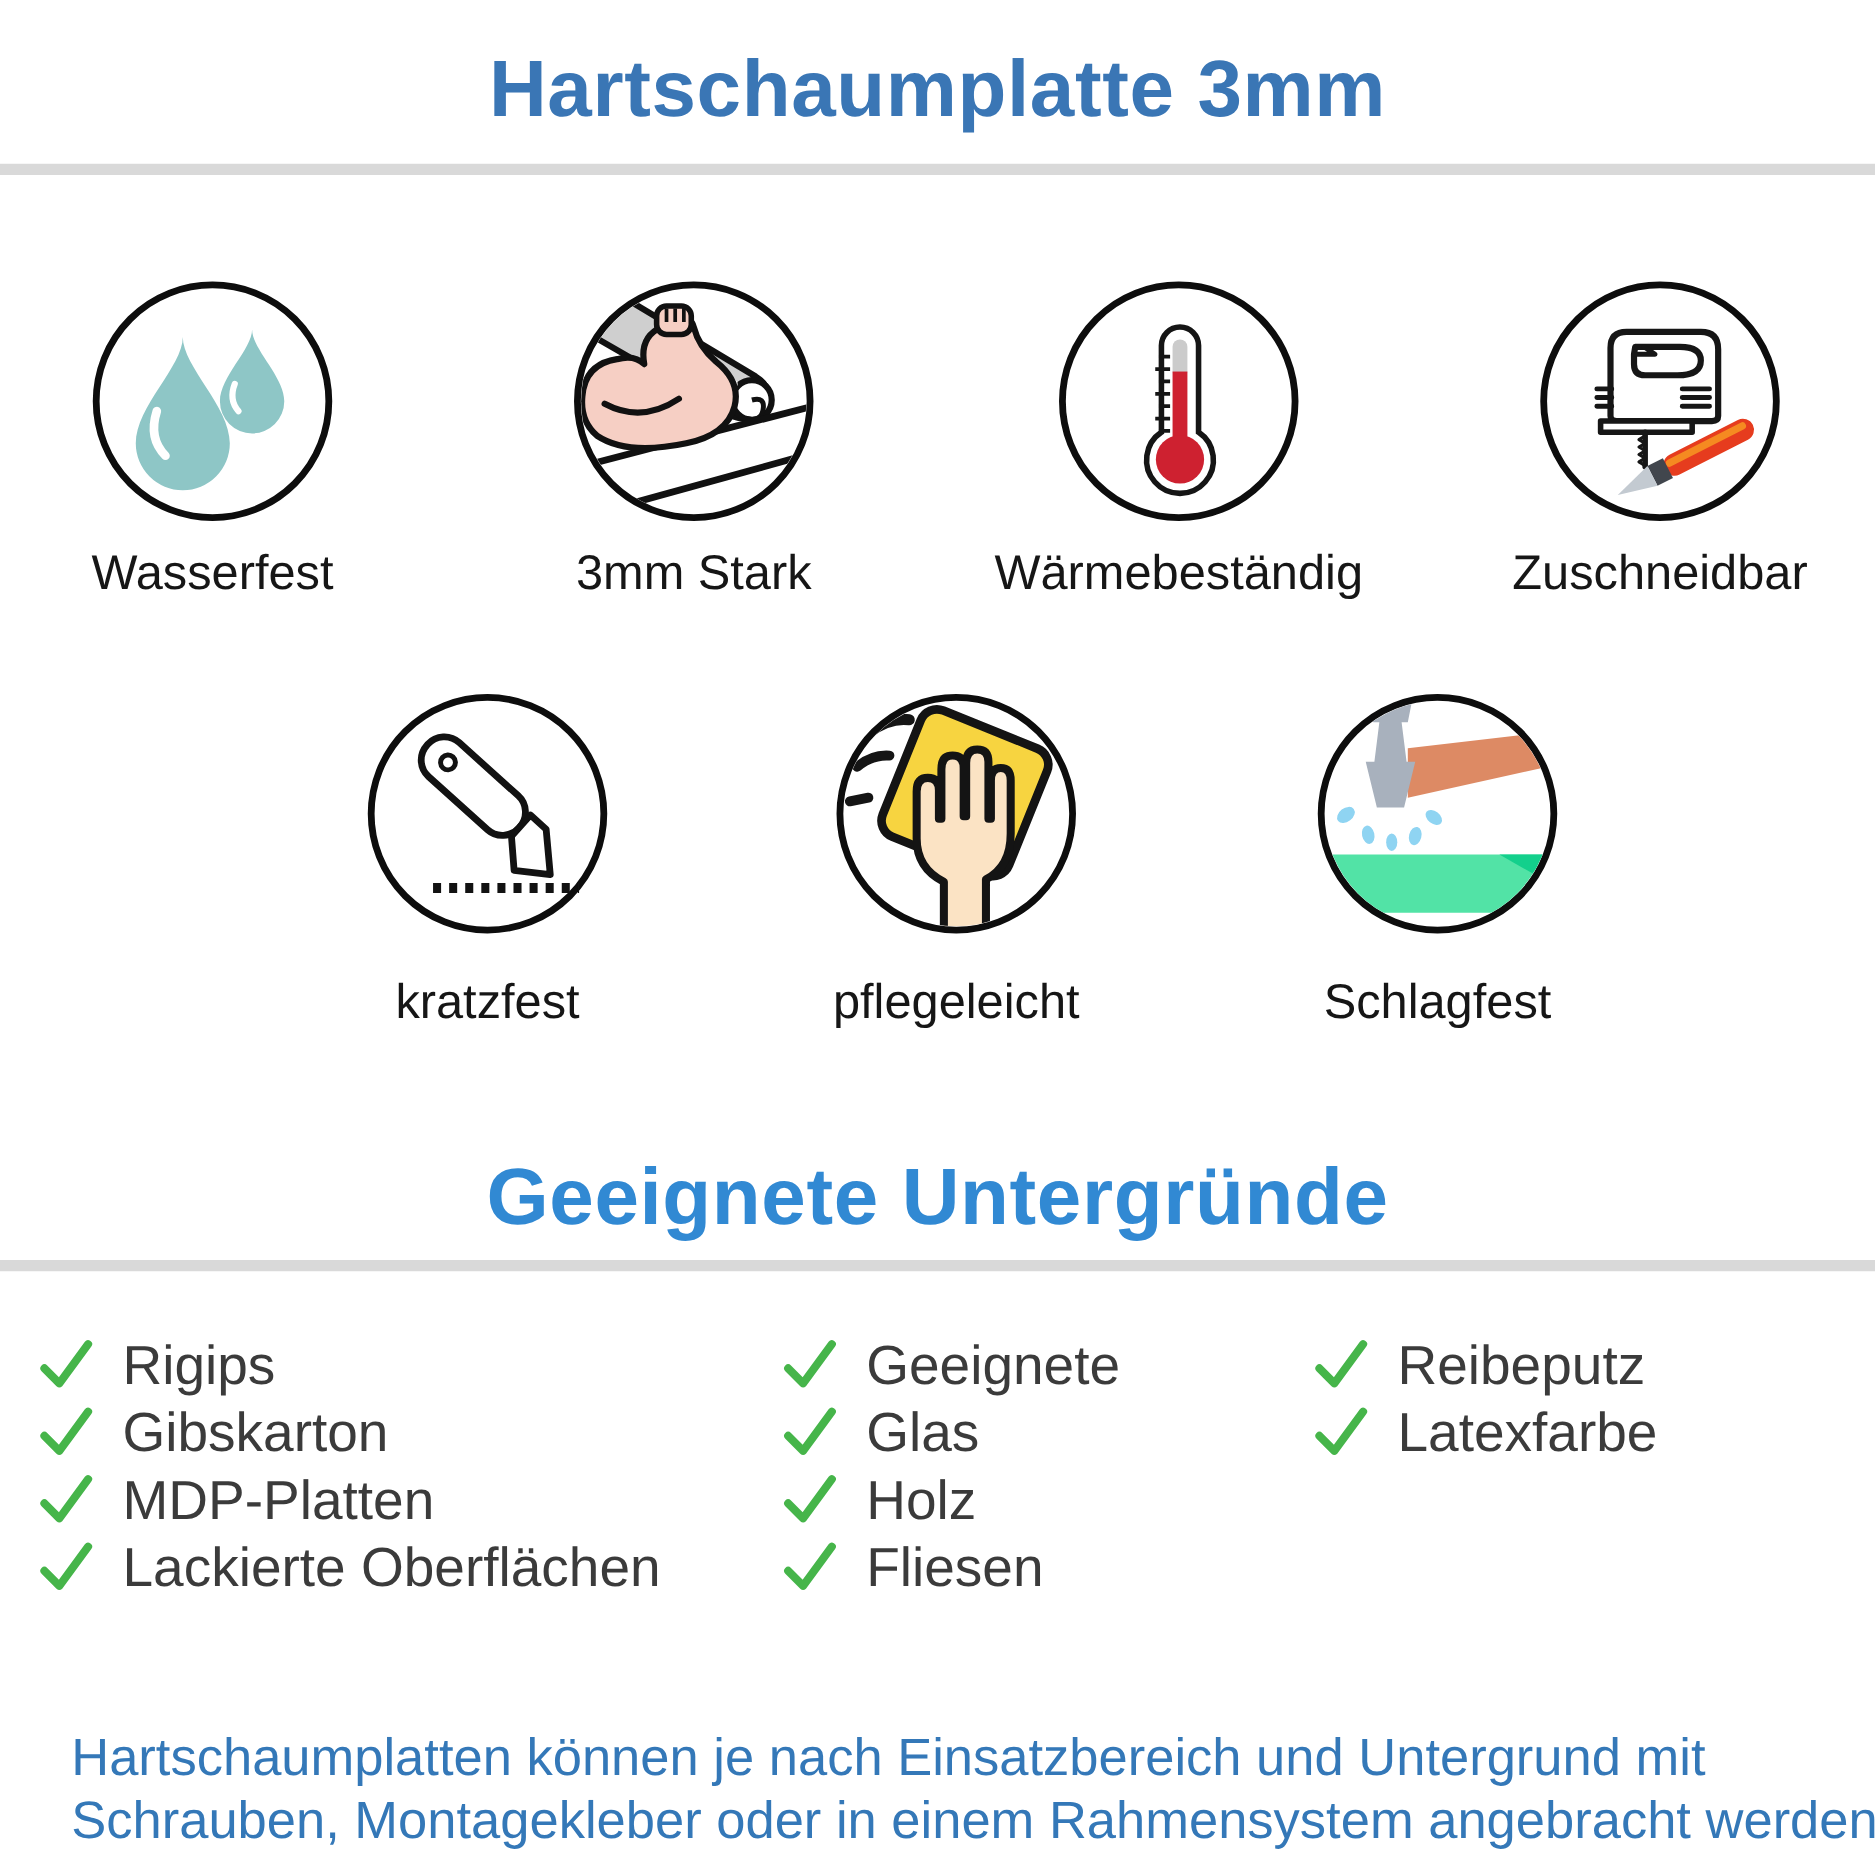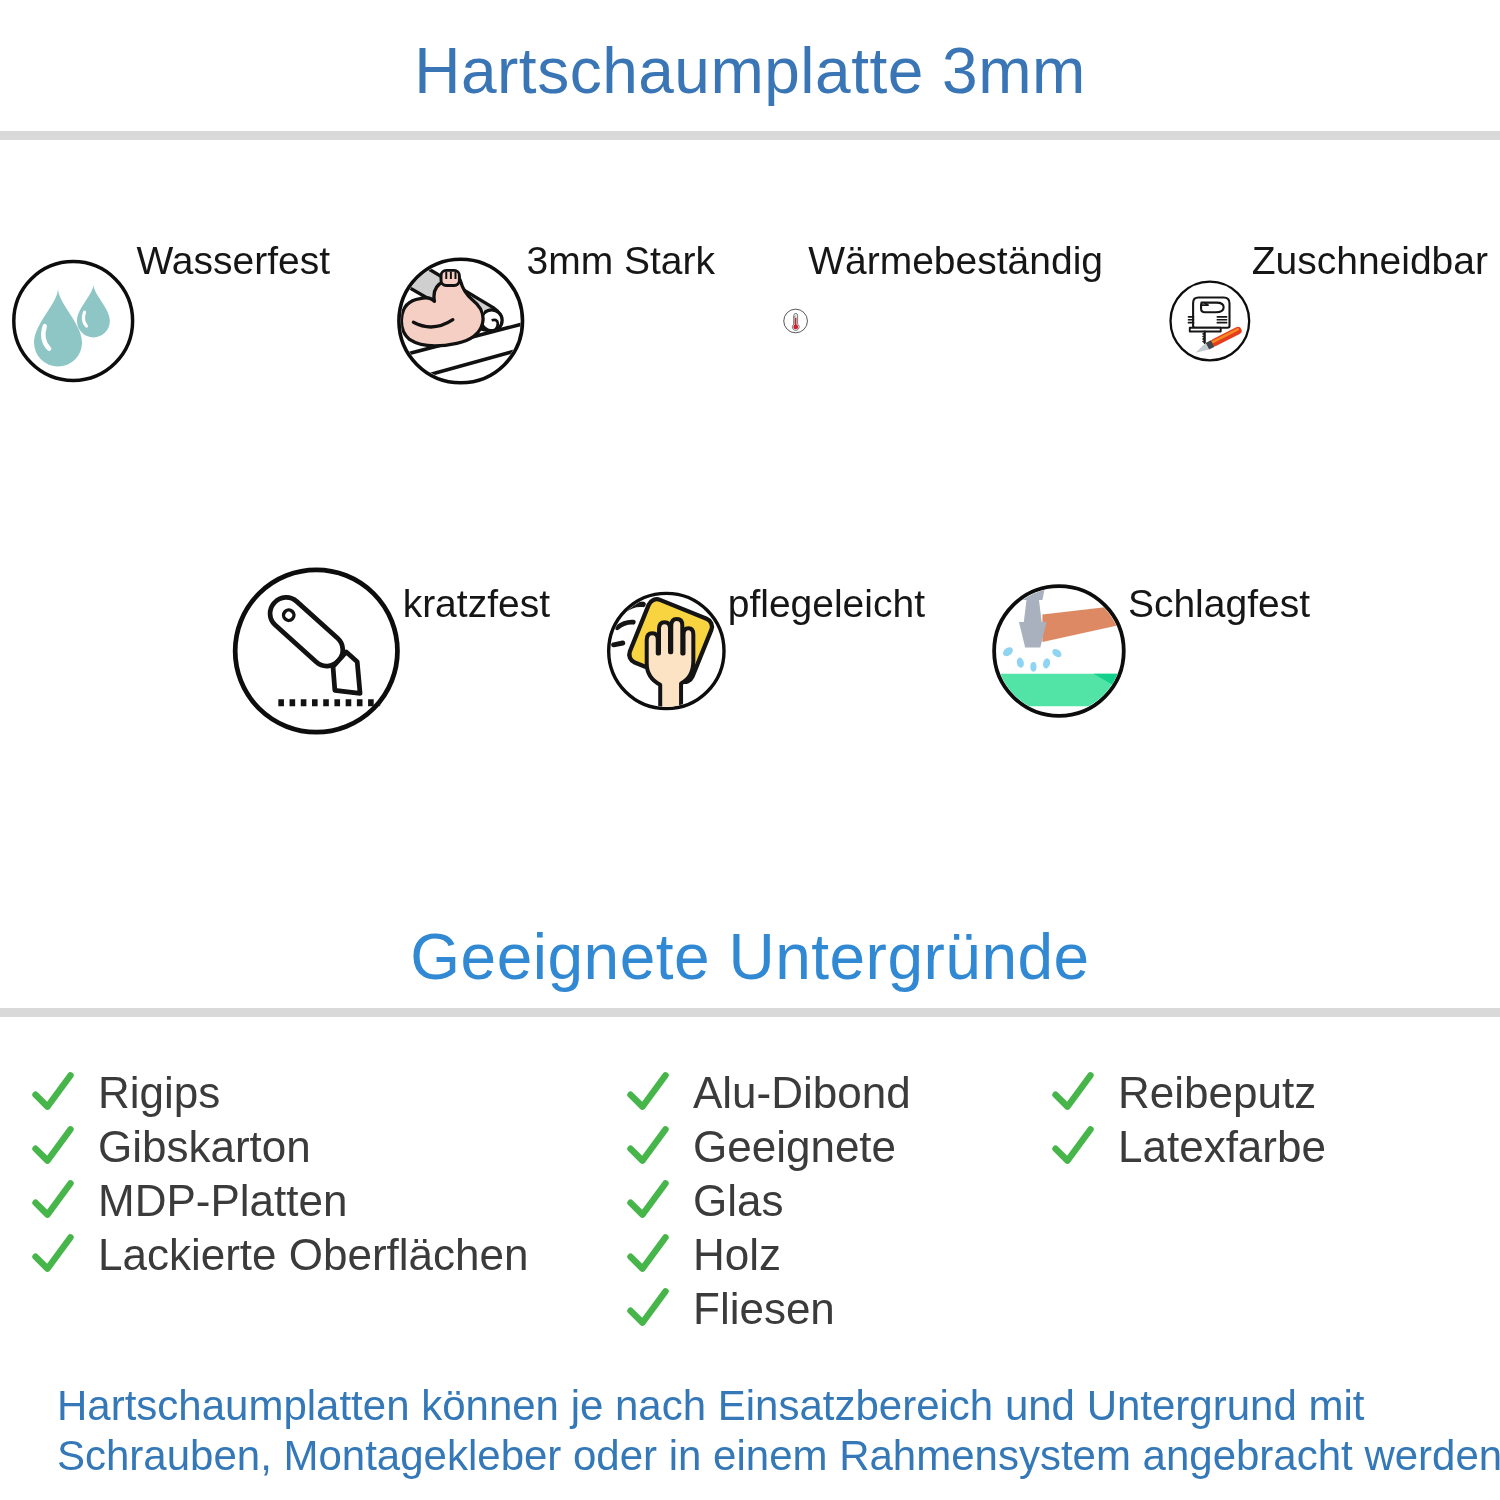--- a/index.html
+++ b/index.html
@@ -2,29 +2,29 @@
 <html><head>
 <meta charset="utf-8">
 <style>
   html,body{margin:0;padding:0}
   body{
     width:1500px;height:1500px;position:relative;background:#ffffff;
     font-family:"Liberation Sans", sans-serif;overflow:hidden;
   }
   .title{
     position:absolute;left:0;width:100%;text-align:center;
-    font-size:64px;line-height:70px;color:#3a76b5;letter-spacing:.5px;white-space:nowrap;
+    font-size:64px;line-height:70px;color:#3a76b5;letter-spacing:.5px;white-space:nowrap;font-weight:bold;
   }
   #title-main{top:36px}
   #title-substrates{top:922px;color:#3189d3}
   .divider{position:absolute;left:0;width:100%;height:9px;background:#d9d9d9}
   #divider-1{top:131px}
   #divider-2{top:1008px}
 
-  .feature{position:absolute;width:320px;display:flex;flex-direction:row;align-items:flex-start}
+  .feature{position:absolute;width:320px;display:flex;flex-direction:column;align-items:center}
   .feature svg.badge{width:198px;height:198px;display:block}
   .feature .lbl{font-size:39px;color:#161616;margin-top:17px;white-space:nowrap}
   .row2 .lbl{margin-top:30px}
 
   .sub-col{position:absolute;top:1068px}
   .sub-item{display:flex;height:54px}
   .sub-item svg{width:46px;height:46px;margin-right:22px;flex:none}
   .sub-item span{font-size:44px;color:#3b3b3b;white-space:nowrap}
 
   .footer{
@@ -204,26 +204,20 @@
       </svg>
     <span>Lackierte Oberflächen</span>
   </div>
 </div>
 
 <div class="sub-col" style="left:625px">
   <div class="sub-item">
     <svg viewBox="0 0 100 100">
         <path d="M12,58 L38,84 L88,16" stroke="#46b54a" stroke-width="14" fill="none" stroke-linecap="round" stroke-linejoin="round"></path>
       </svg>
-    <span>Alu-Dibond</span>
-  </div>
-  <div class="sub-item">
-    <svg viewBox="0 0 100 100">
-        <path d="M12,58 L38,84 L88,16" stroke="#46b54a" stroke-width="14" fill="none" stroke-linecap="round" stroke-linejoin="round"></path>
-      </svg>
     <span>Geeignete</span>
   </div>
   <div class="sub-item">
     <svg viewBox="0 0 100 100">
         <path d="M12,58 L38,84 L88,16" stroke="#46b54a" stroke-width="14" fill="none" stroke-linecap="round" stroke-linejoin="round"></path>
       </svg>
     <span>Glas</span>
   </div>
   <div class="sub-item">
     <svg viewBox="0 0 100 100">

